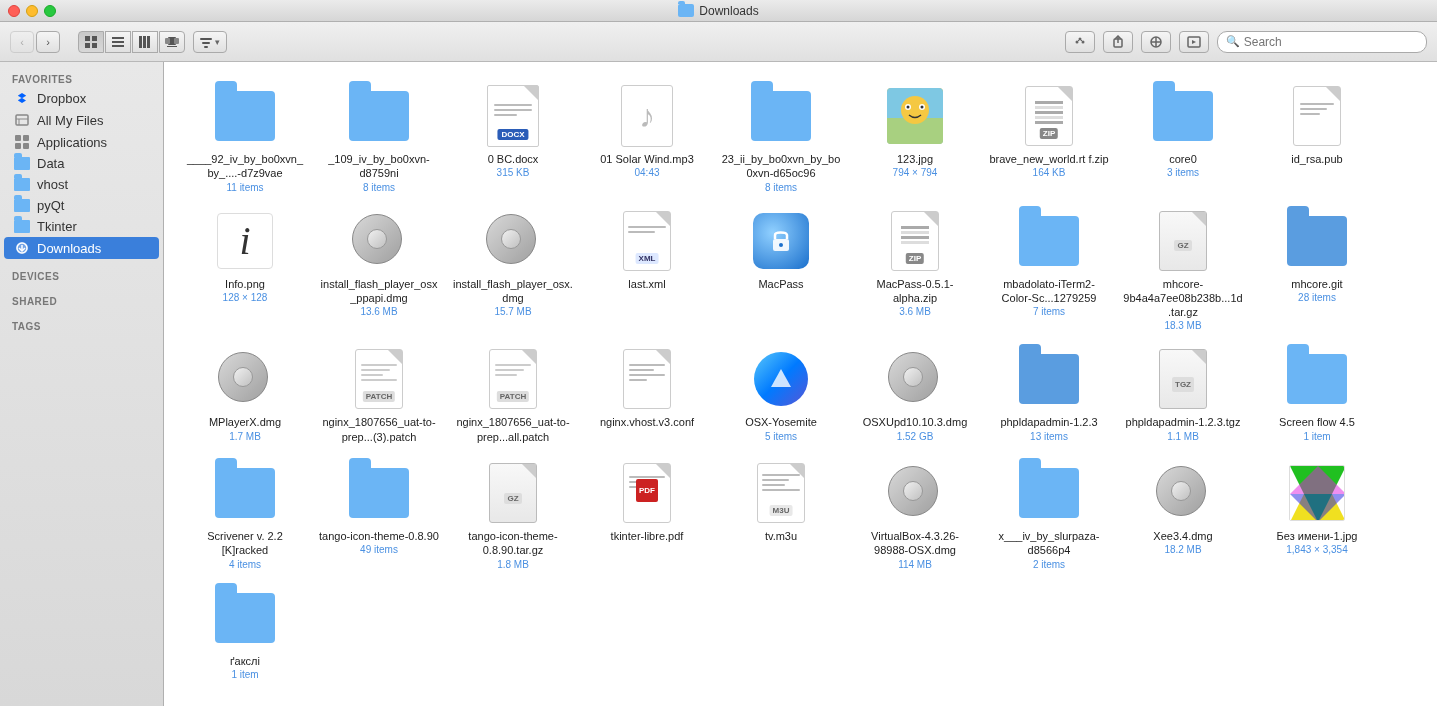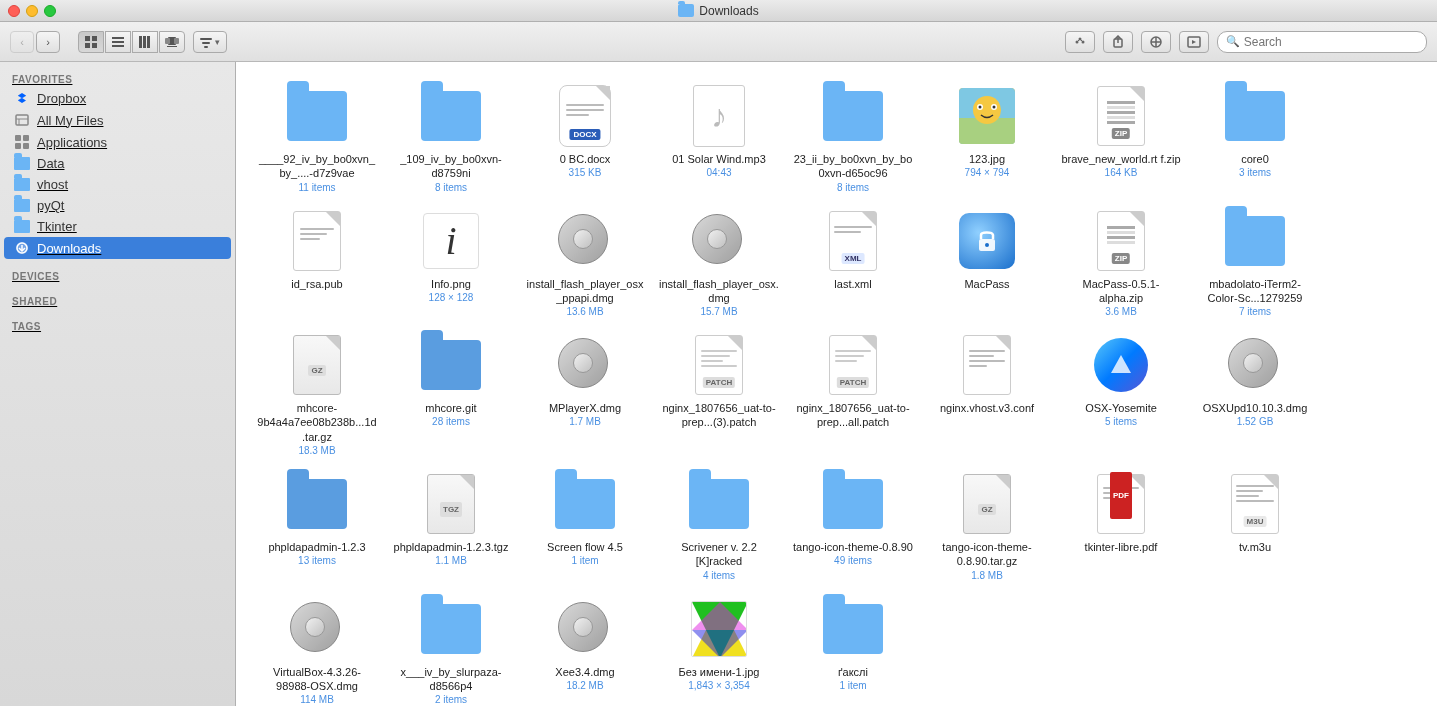--- a/index.html
+++ b/index.html
@@ -135,27 +135,26 @@
     .search-icon-char { color: #999; font-size: 11px; }
 
     
     .main-layout {
       display: flex;
       height: calc(706px - 22px - 40px);
     }
 
     
     .sidebar {
-      width: 236px;
+      width: 164px;
       background: linear-gradient(to bottom, #e8e8e8, #d8d8d8);
       border-right: 1px solid #b0b0b0;
       overflow-y: auto;
       padding-top: 8px;
       flex-shrink: 0;
-      text-decoration: underline;
     }
     .sidebar-section-title {
       font-size: 10px;
       font-weight: 700;
       color: #777;
       text-transform: uppercase;
       padding: 4px 12px 2px;
       letter-spacing: 0.5px;
     }
     .sidebar-item {
@@ -461,21 +460,21 @@
       <div class="file-item">
         <div class="file-icon-area">
           <div class="icon-folder-lg"></div>
         </div>
         <div class="file-name">_109_iv_by_bo0xvn-d8759ni</div>
         <div class="file-meta">8 items</div>
       </div>
 
       <div class="file-item">
         <div class="file-icon-area">
-          <div style="position:relative;width:52px;height:62px;background:white;border:1px solid #ccc;border-radius:8px;">
+          <div style="position:relative;width:52px;height:62px;background:white;border:1px solid #ccc;border-radius:2px;">
             <div style="position:absolute;top:0;right:0;width:0;height:0;border-style:solid;border-width:0 14px 14px 0;border-color:transparent #ccc transparent transparent;"></div>
             <div style="margin-top:18px;padding:0 6px;">
               <div style="height:2px;background:#bbb;margin:3px 0;border-radius:1px;"></div>
               <div style="height:2px;background:#bbb;margin:3px 0;border-radius:1px;"></div>
               <div style="height:2px;background:#bbb;margin:3px 0;border-radius:1px;width:60%;"></div>
             </div>
             <div style="position:absolute;bottom:6px;left:50%;transform:translateX(-50%);background:#2b5db8;color:white;font-size:8px;font-weight:bold;padding:1px 4px;border-radius:2px;">DOCX</div>
           </div>
         </div>
         <div class="file-name">0 BC.docx</div>
@@ -811,21 +810,21 @@
 
       <div class="file-item">
         <div class="file-icon-area">
           <div style="position:relative;width:48px;height:60px;background:white;border:1px solid #ccc;border-radius:3px;">
             <div style="position:absolute;top:0;right:0;width:0;height:0;border-style:solid;border-width:0 14px 14px 0;border-color:transparent #ccc transparent transparent;"></div>
             <div style="margin-top:12px;padding:0 5px;">
               <div style="height:2px;background:#bbb;margin:3px 0;border-radius:1px;"></div>
               <div style="height:2px;background:#bbb;margin:3px 0;border-radius:1px;width:80%;"></div>
               <div style="height:2px;background:#bbb;margin:3px 0;border-radius:1px;width:60%;"></div>
             </div>
-            <div style="position:absolute;bottom:14px;left:50%;transform:translateX(-50%);background:#cc2222;color:white;font-size:8px;font-weight:bold;padding:19px 3px;border-radius:2px;white-space:nowrap;">PDF</div>
+            <div style="position:absolute;bottom:20px;left:50%;transform:translateX(-50%);background:#cc2222;color:white;font-size:8px;font-weight:bold;padding:7px 3px;border-radius:2px;white-space:nowrap;">PDF</div>
           </div>
         </div>
         <div class="file-name">tkinter-libre.pdf</div>
         <div class="file-meta"></div>
       </div>
 
       <div class="file-item">
         <div class="file-icon-area">
           <div style="position:relative;width:48px;height:60px;background:white;border:1px solid #ccc;border-radius:3px;">
             <div style="position:absolute;top:0;right:0;width:0;height:0;border-style:solid;border-width:0 14px 14px 0;border-color:transparent #ccc transparent transparent;"></div>

